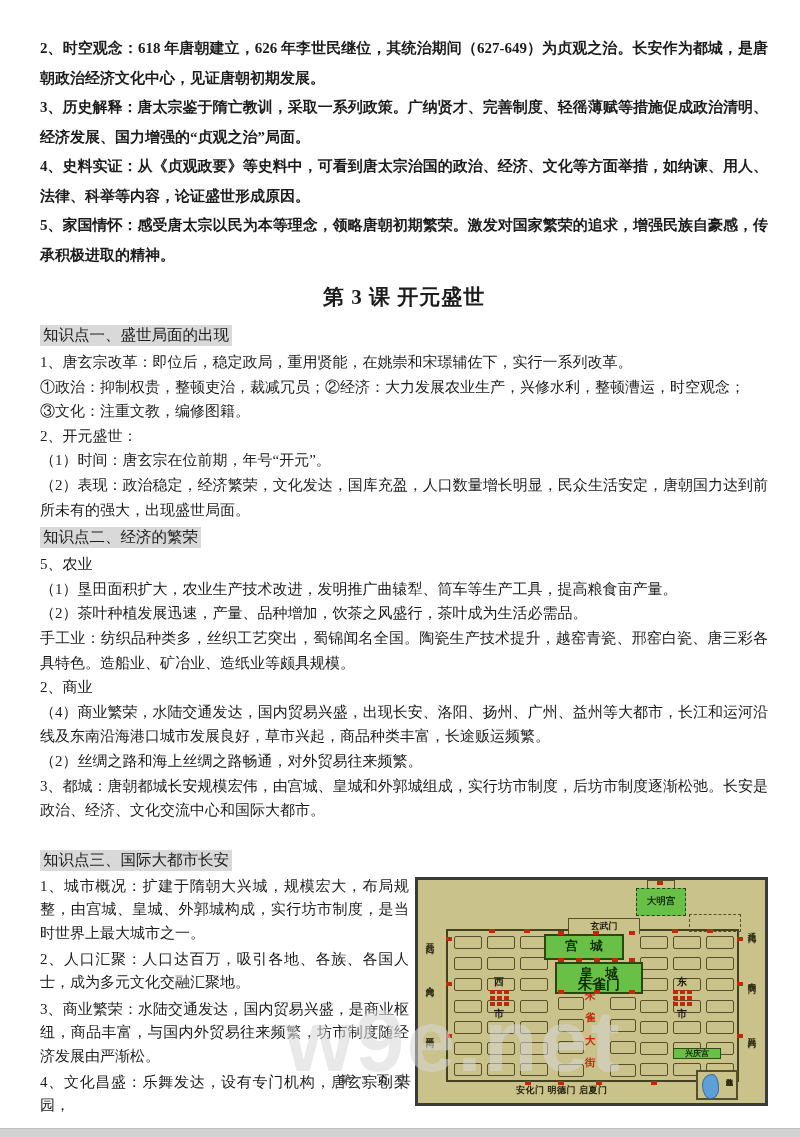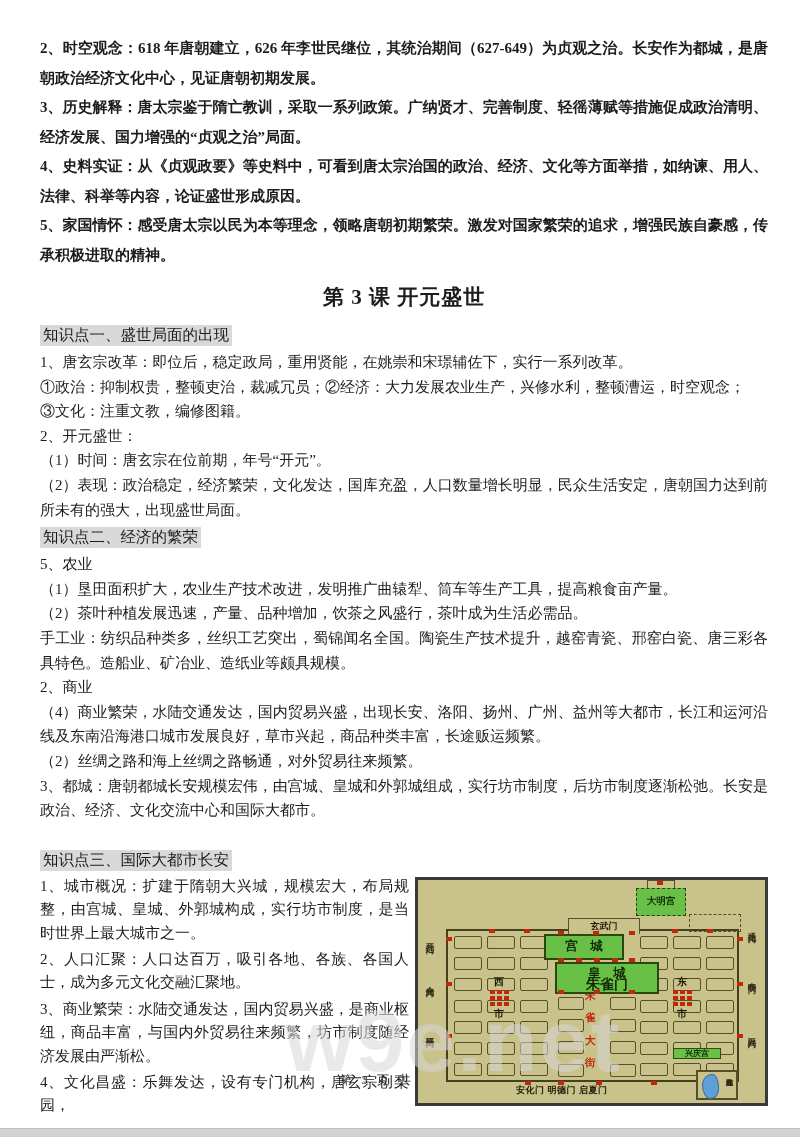--- a/index.html
+++ b/index.html
@@ -28,21 +28,21 @@
   .blk{position:absolute;border:1.5px solid #55502a;border-radius:2px;box-sizing:border-box;z-index:2;}
   .mk{position:absolute;width:6px;height:4px;background:#c1270b;z-index:8;}
   .dmg{position:absolute;left:218px;top:8px;width:48px;height:26px;background:#69c046;border:1.5px dashed #27420e;
        font-size:9.5px;font-weight:bold;display:flex;align-items:center;justify-content:center;z-index:6;color:#14300a;text-align:right;}
   .dmg-top{position:absolute;left:229px;top:0;width:28px;height:9px;border:1.5px solid #55502a;background:#c9c28a;box-sizing:border-box;z-index:5;}
   .dmg-ext{position:absolute;left:271px;top:34px;width:52px;height:18px;border:1.5px dashed #55502a;box-sizing:border-box;z-index:3;}
   .xwm{position:absolute;left:150px;top:38px;width:72px;height:16px;background:#c9c28a;border:1.5px solid #55502a;
        border-bottom:none;z-index:4;font-size:9px;font-weight:bold;text-align:center;line-height:15px;color:#23200c;box-sizing:border-box;}
   .gc{position:absolute;left:126px;top:54px;width:80px;height:26px;background:#69c046;border:2px solid #2a470d;z-index:5;
       display:flex;align-items:center;justify-content:center;font-weight:bold;font-size:12.5px;color:#102806;box-sizing:border-box;}
-  .hc{position:absolute;left:137px;top:82px;width:104px;height:32px;background:#69c046;border:2px solid #2a470d;z-index:5;
+  .hc{position:absolute;left:137px;top:82px;width:88px;height:32px;background:#69c046;border:2px solid #2a470d;z-index:5;
       display:flex;flex-direction:column;align-items:center;justify-content:center;font-weight:bold;color:#102806;box-sizing:border-box;}
   .hc .big{font-size:12.5px;line-height:13px;}
   .hc .small{font-size:14px;line-height:9px;font-weight:bold;}
   .market{position:absolute;top:97px;width:24px;display:flex;flex-direction:column;align-items:center;z-index:4;
           font-weight:bold;color:#1d1b08;font-size:10px;line-height:1;}
   .market.west{left:69px;} .market.east{left:252px;}
   .mgrid{display:grid;grid-template-columns:repeat(3,5px);gap:2px;margin:3px 0;}
   .mgrid i{width:5px;height:4px;background:#c1270b;display:block;}
   .street{position:absolute;left:167px;top:110px;display:flex;flex-direction:column;gap:12px;z-index:4;}
   .street span{display:block;color:#c1270b;font-weight:bold;font-size:10.5px;line-height:1;}

